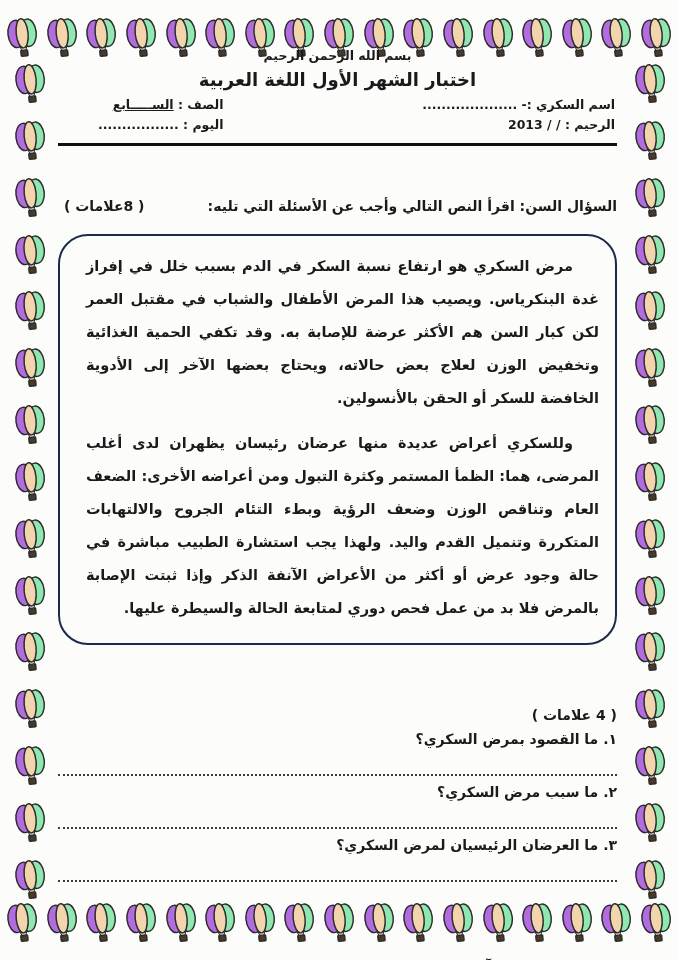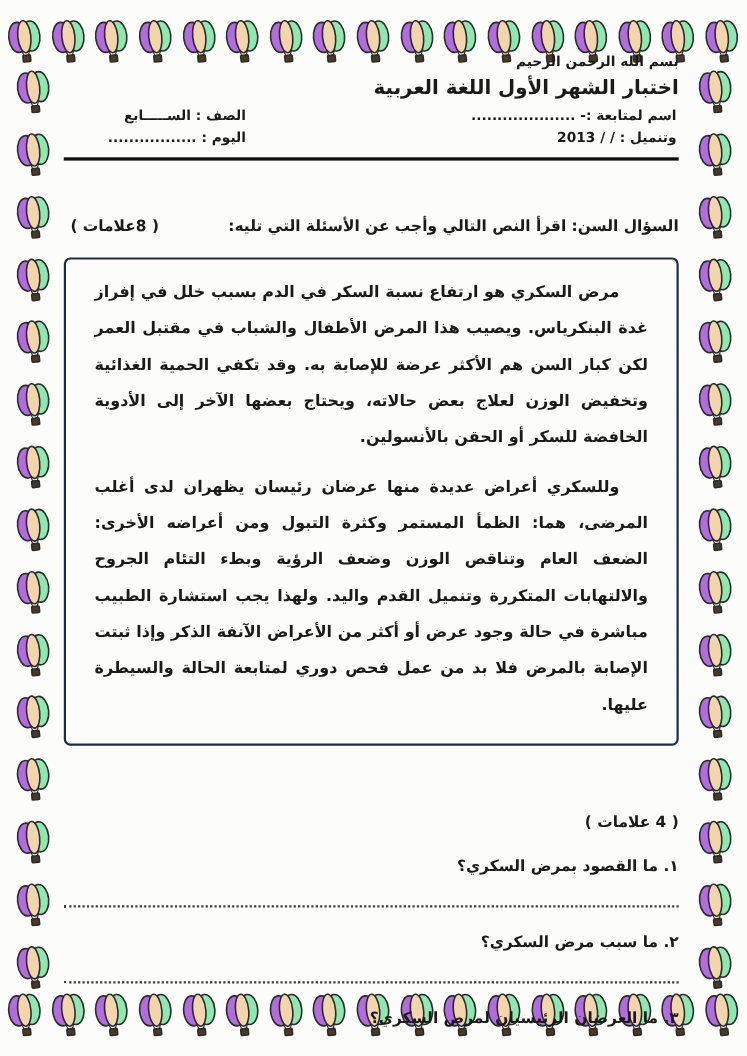--- a/index.html
+++ b/index.html
@@ -13,41 +13,41 @@
   .balloon{display:block;line-height:0;}
   .balloon svg{width:33px;height:42px;display:block;}
   .balloon-row{position:absolute;left:4px;right:4px;display:flex;justify-content:space-between;padding:0 2px;}
   .balloon-row.top{top:16px;}
   .balloon-row.bottom{top:901px;}
   .balloon-col{position:absolute;top:62px;height:838px;display:flex;flex-direction:column;justify-content:space-between;}
   .balloon-col.left{left:14px;}
   .balloon-col.right{right:12px;}
   
   .content{position:absolute;top:48px;right:62px;left:58px;}
-  .center{}
+  .center{text-align:center;}
   .bismillah{font-size:12.5px;font-weight:bold;}
   .exam-title{font-size:18px;font-weight:bold;margin-top:6px;}
   .header-fields{display:flex;justify-content:space-between;margin-top:7px;font-size:12.5px;font-weight:bold;}
   .header-fields .row{margin-bottom:5px;white-space:nowrap;}
   .field-right{padding-right:2px;}
   .field-left{padding-left:40px;}
-  .class-value{text-align:right;}
+  .class-value{text-decoration:underline;text-align:right;}
   .dots-inline{letter-spacing:1px;}
   .divider{border:none;border-top:3px solid #101010;margin:6px 0 0 0;}
   .q-head{display:flex;justify-content:space-between;align-items:baseline;margin-top:12px;font-size:14px;font-weight:bold;}
   .marks{font-weight:bold;white-space:nowrap;padding-left:6px;margin-top:40px;}
   .passage-box{
-    margin-top:20px;border:2.5px solid #1c2b4a;border-radius:6px;
-    padding:14px 26px 18px 26px;font-size:14.5px;font-weight:bold;
+    margin-top:20px;border:2.5px solid #1c2b4a;border-radius:30px;
+    padding:14px 16px 18px 26px;font-size:14.5px;font-weight:bold;
     line-height:33px;text-align:justify;
   }
   .passage-box p{margin:0;text-indent:26px;}
   .passage-box p + p{margin-top:12px;}
   .sec-head{display:flex;justify-content:space-between;align-items:baseline;margin-top:22px;font-size:14px;font-weight:bold;}
-  .question-line{margin-top:24px;font-size:14px;font-weight:bold;}
+  .question-line{margin-top:8px;font-size:14px;font-weight:bold;}
   .answer-dots{border-bottom:2.5px dotted #3c3c3c;height:3px;margin-top:24px;margin-bottom:8px;}
   .sec-b{margin-top:36px;}
 </style>
 </head>
 <body>
 
 <div class="balloon-row top">
     <span class="balloon">
 <svg viewBox="0 0 36 46" xmlns="http://www.w3.org/2000/svg">
   <g stroke="var(--b-outline)" stroke-width="1.6" transform="rotate(-6 18 23)">
@@ -761,25 +761,25 @@
   </div>
 
 <div class="content">
 
   <div class="center bismillah">بسم الله الرحمن الرحيم</div>
   <div class="center exam-title">اختبار الشهر الأول اللغة العربية</div>
 
   <div class="header-fields">
     <div class="field-right">
       <div class="row">
-        <span>اسم لمتابعة :-</span>
+        <span>اسم السكري :-</span>
         <span class="dots-inline">....................</span>
       </div>
       <div class="row">
-        <span>وتنميل :</span>
+        <span>الرحيم :</span>
         <span>/      / 2013</span>
       </div>
     </div>
     <div class="field-left">
       <div class="row">
         <span>الصف :</span>
         <span class="class-value">الســـــابع</span>
       </div>
       <div class="row">
         <span>اليوم :</span>

